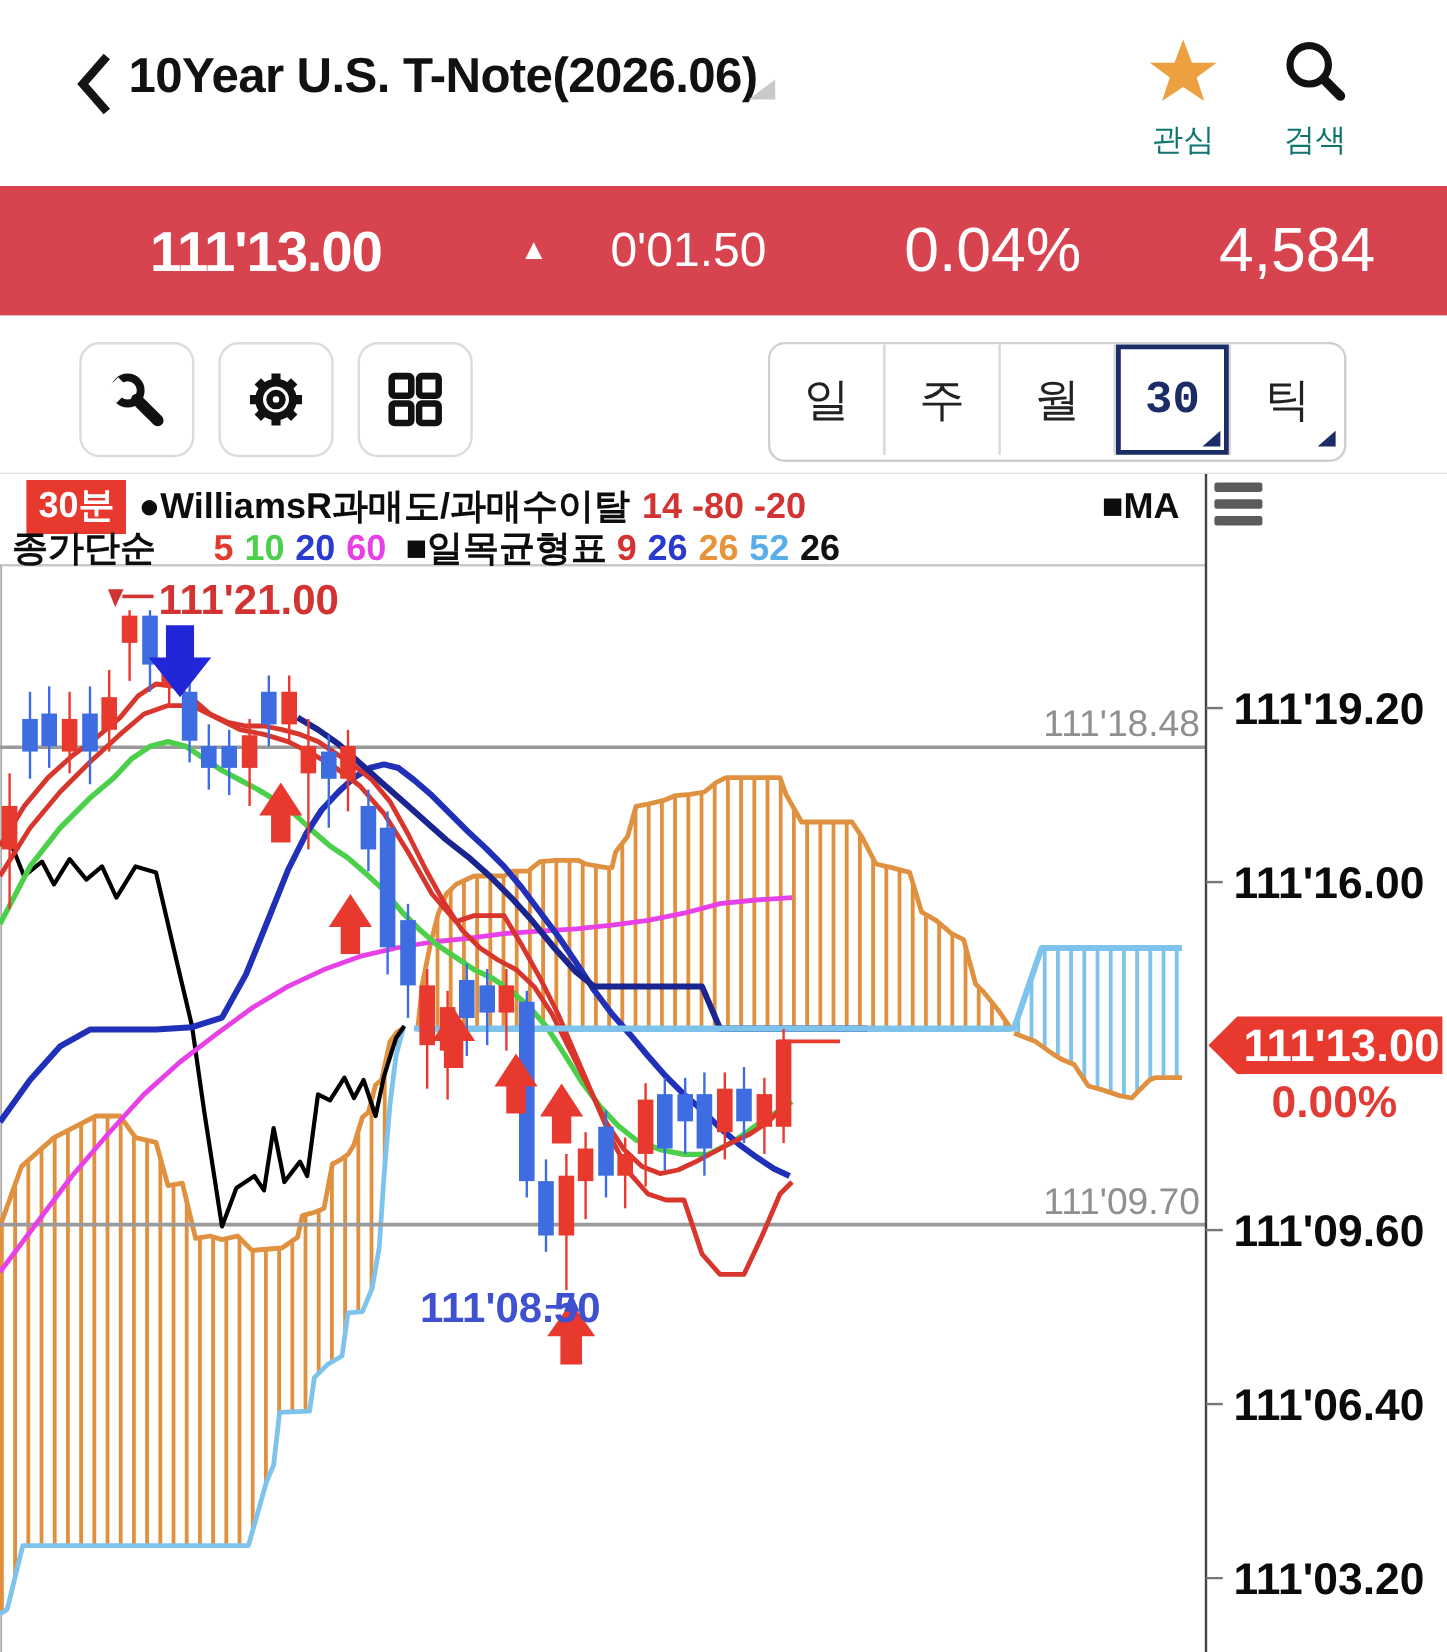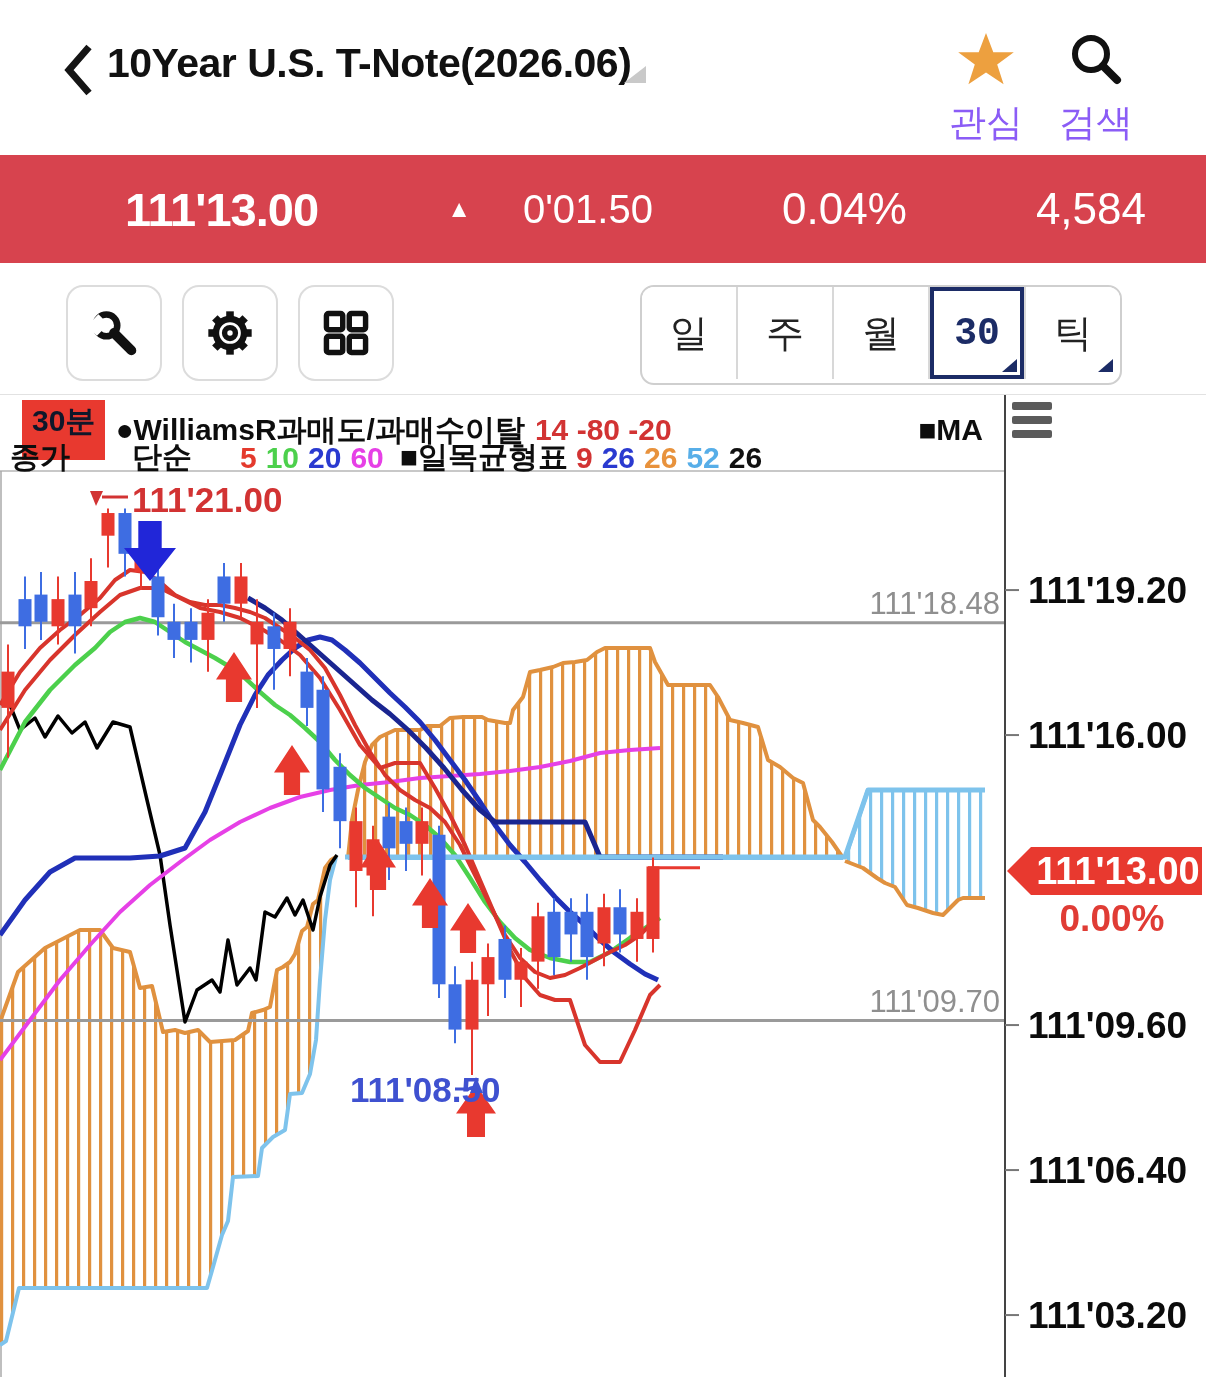--- a/index.html
+++ b/index.html
@@ -6,31 +6,31 @@
   body{width:1206px;height:1377px;position:relative;background:#fff;
        font-family:"Liberation Sans",sans-serif;overflow:hidden;}
 
   
   .header{position:absolute;top:0;left:0;width:1206px;height:155px;background:#fff;padding-left:20px;}
   .back-btn{position:absolute;left:62px;top:42px;width:34px;height:56px;cursor:pointer;}
   .title{position:absolute;left:107px;top:40px;font-size:41px;font-weight:bold;color:#111;letter-spacing:-.5px;}
   .title-caret{position:absolute;left:624px;top:66px;width:0;height:0;
       border-left:22px solid transparent;border-bottom:17px solid #c9c9c9;}
   .hicon{position:absolute;top:30px;width:76px;text-align:center;}
-  .hicon .lbl{display:block;margin-top:6px;font-size:37px;color:#8b5cf6;font-family:Liberation Mono, monospace;}
+  .hicon .lbl{display:block;margin-top:6px;font-size:26px;color:#0f766e;font-family:Liberation Mono, monospace;}
   .hicon.star{left:948px;} .hicon.search{left:1058px;}
 
   
   .quotebar{position:absolute;top:155px;left:0;width:1206px;height:108px;background:#d7434e;
       display:flex;align-items:center;justify-content:space-between;
       padding:0 60px 0 125px;box-sizing:border-box;color:#fff;}
   .qb-price{font-size:47px;font-weight:bold;letter-spacing:-1px;}
   .qb-chg{display:flex;align-items:center;font-size:40px;}
   .qb-chg .tri{font-size:24px;margin-right:52px;}
-  .qb-pct,.qb-vol{font-size:44px;}
+  .qb-pct,.qb-vol{font-size:52px;}
 
   
   .toolbar{position:absolute;top:263px;left:0;width:1206px;height:132px;background:#fff;}
   .tbtn{position:absolute;top:22px;width:96px;height:96px;background:#fff;border:2px solid #dcdcdc;
       border-radius:17px;box-sizing:border-box;display:flex;align-items:center;justify-content:center;cursor:pointer;}
   .toolbar-sep{position:absolute;top:131px;left:0;width:1206px;height:1px;background:#e2e2e2;}
 
   .pgroup{position:absolute;top:22px;left:640px;height:96px;display:flex;
       border:2px solid #cfcfcf;border-radius:14px;background:#fff;}
   .pbtn{width:94px;height:92px;display:flex;align-items:center;justify-content:center;
@@ -41,24 +41,24 @@
       border-left:15px solid transparent;border-bottom:13px solid #1c2c66;}
   .pbtn:first-child{border-radius:12px 0 0 12px;} .pbtn:last-child{border-radius:0 12px 12px 0;}
 
   
   .chart-sec{position:absolute;top:395px;left:0;width:1206px;height:982px;background:#fff;}
   #chart-svg{position:absolute;top:0;left:0;}
   .legend{position:absolute;left:10px;display:flex;align-items:center;z-index:5;
       font-size:30px;font-weight:bold;color:#0d0d0d;white-space:nowrap;}
   .legend.r1{top:5px;width:985px;}
   .legend.r2{top:42px;}
-  .interval-badge{display:inline-block;background:#e8392f;color:#0f172a;padding:1px 10px 18px;margin:0 10px 0 12px;}
+  .interval-badge{display:inline-block;background:#e8392f;color:#ffffff;padding:1px 10px 3px;margin:0 10px 0 12px;}
   .ind-params{margin-left:10px;}
   .ma-lbl{margin-left:auto;padding-right:12px;}
-  .r2 .type-lbl{margin-left:62px;}
+  .r2 .type-lbl{}
   .r2 .nums{margin-left:48px;display:flex;gap:9px;}
   .r2 .ich-lbl{margin-left:16px;}
   .r2 .ich-nums{margin-left:8px;display:flex;gap:9px;}
   .hamburger{position:absolute;left:1012px;top:7px;width:40px;cursor:pointer;z-index:6;}
   .hamburger div{height:8px;background:#5b5b5b;border-radius:2px;margin-bottom:6px;}
 </style>
 </head>
 <body>
 
 <div class="header">

